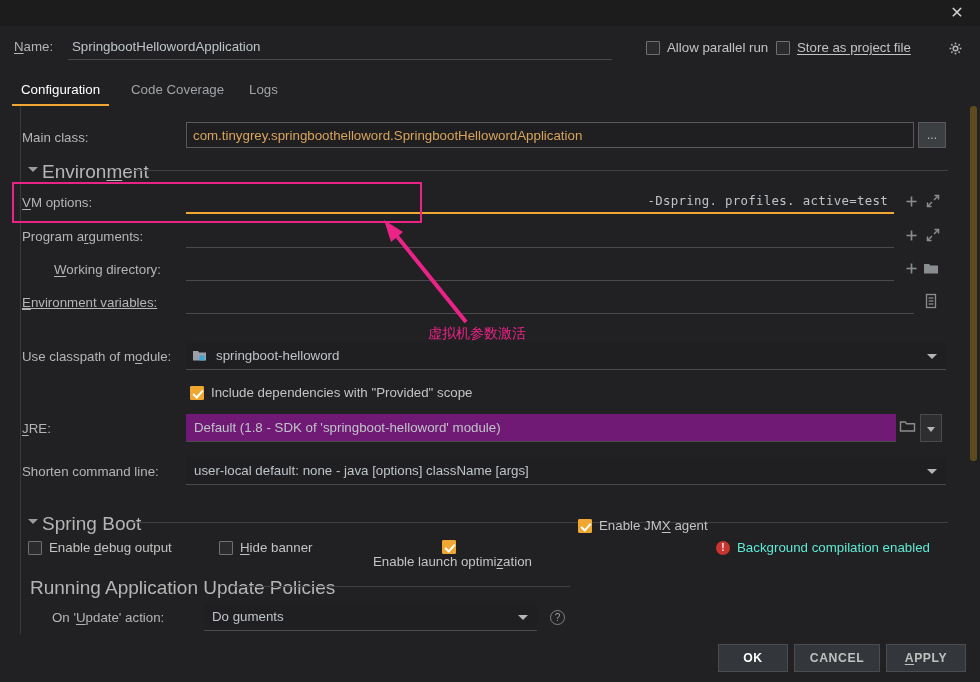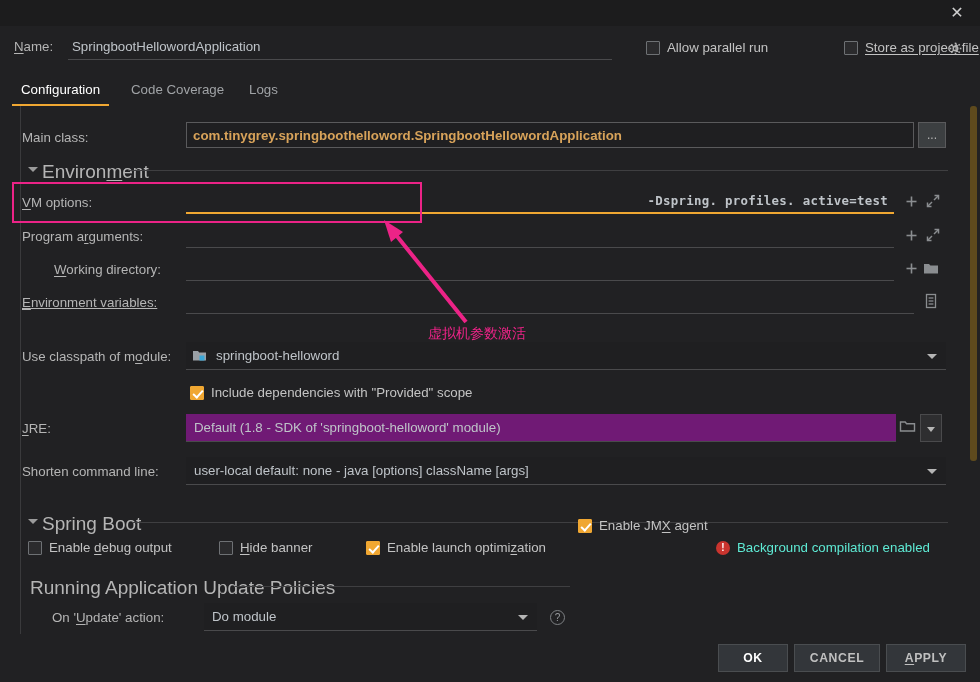--- a/index.html
+++ b/index.html
@@ -45,21 +45,21 @@
     position: absolute; left: 68px; top: 0px;
     width: 544px; height: 26px;
     background: transparent;
     border: none; border-bottom: 1px solid #4a4a4c;
     color: #bfc4c9; font-size: 13.3px;
     font-family: "Liberation Sans", sans-serif;
     padding: 0 4px; outline: none;
   }
   .cb-row-top { position: absolute; top: 40px; }
   .cb-parallel { left: 646px; }
-  .cb-store { left: 844px; }
+  .cb-store { left: 776px; }
   .gear-icon {
     position: absolute; left: 948px; top: 41px;
     width: 16px; height: 16px; cursor: pointer;
   }
 
   
   .tabs {
     position: absolute; left: 0; top: 78px;
     width: 980px; height: 28px;
   }
@@ -96,21 +96,21 @@
   .u { text-decoration: underline; text-underline-offset: 2px; }
 
   
   .field {
     position: absolute;
     background: transparent;
     border-bottom: 1px solid #4a4a4c;
     height: 26px; line-height: 26px;
     padding: 0 6px;
     color: #bfc4c9; font-size: 13.3px;
-    white-space: nowrap; overflow: hidden; font-weight: bold;
+    white-space: nowrap; overflow: hidden;
   }
   .field.boxed {
     border: 1px solid #5a5a5c;
     background: #1f1f21;
   }
   .field.modified { border-bottom: 2px solid #f0a732; text-align: right; }
   .mono {
     font-family: "DejaVu Sans Mono", "Liberation Mono", monospace;
     font-size: 12.4px; letter-spacing: .3px;
   }
@@ -436,41 +436,41 @@
     </div>
 
     <div class="cb" style="left:28px; top:434px;">
       <span class="box"></span>
       <span class="cblabel">Enable <span class="u">d</span>ebug output</span>
     </div>
     <div class="cb" style="left:219px; top:434px;">
       <span class="box"></span>
       <span class="cblabel"><span class="u">H</span>ide banner</span>
     </div>
-    <div class="cb checked" style="left:366px; top:434px;">
+    <div class="cb checked" style="left:366px; top:434px;flex-direction:column;">
       <span class="box"></span>
       <span class="cblabel">Enable launch optimi<span class="u">z</span>ation</span>
     </div>
     <div class="cb checked" style="left:578px; top:412px;">
       <span class="box"></span>
       <span class="cblabel">Enable JM<span class="u">X</span> agent</span>
     </div>
     <div class="warn-wrap" style="left:716px; top:434px;">
       <span class="warn-ico">!</span>
       <span class="warn-txt">Background compilation enabled</span>
     </div>
 
     <div class="sect plain" style="left:30px; top:473px; width:540px;">
       <span class="stitle">Running Application Update Policies</span>
       <span class="sline" style="left:205px; width:335px;"></span>
     </div>
 
     <span class="lbl" style="left:52px; top:504px;">On '<span class="u">U</span>pdate' action:</span>
     <div class="combo" style="left:204px; top:497px; width:333px;">
-      <span>Do module</span>
+      <span>Do guments</span>
       <span class="arr"></span>
     </div>
     <div class="help-ico" style="left:550px; top:504px;">?</div>
 
   </div>
 
   <div class="scrollbar-track">
     <div class="scrollbar-thumb"></div>
   </div>
 

